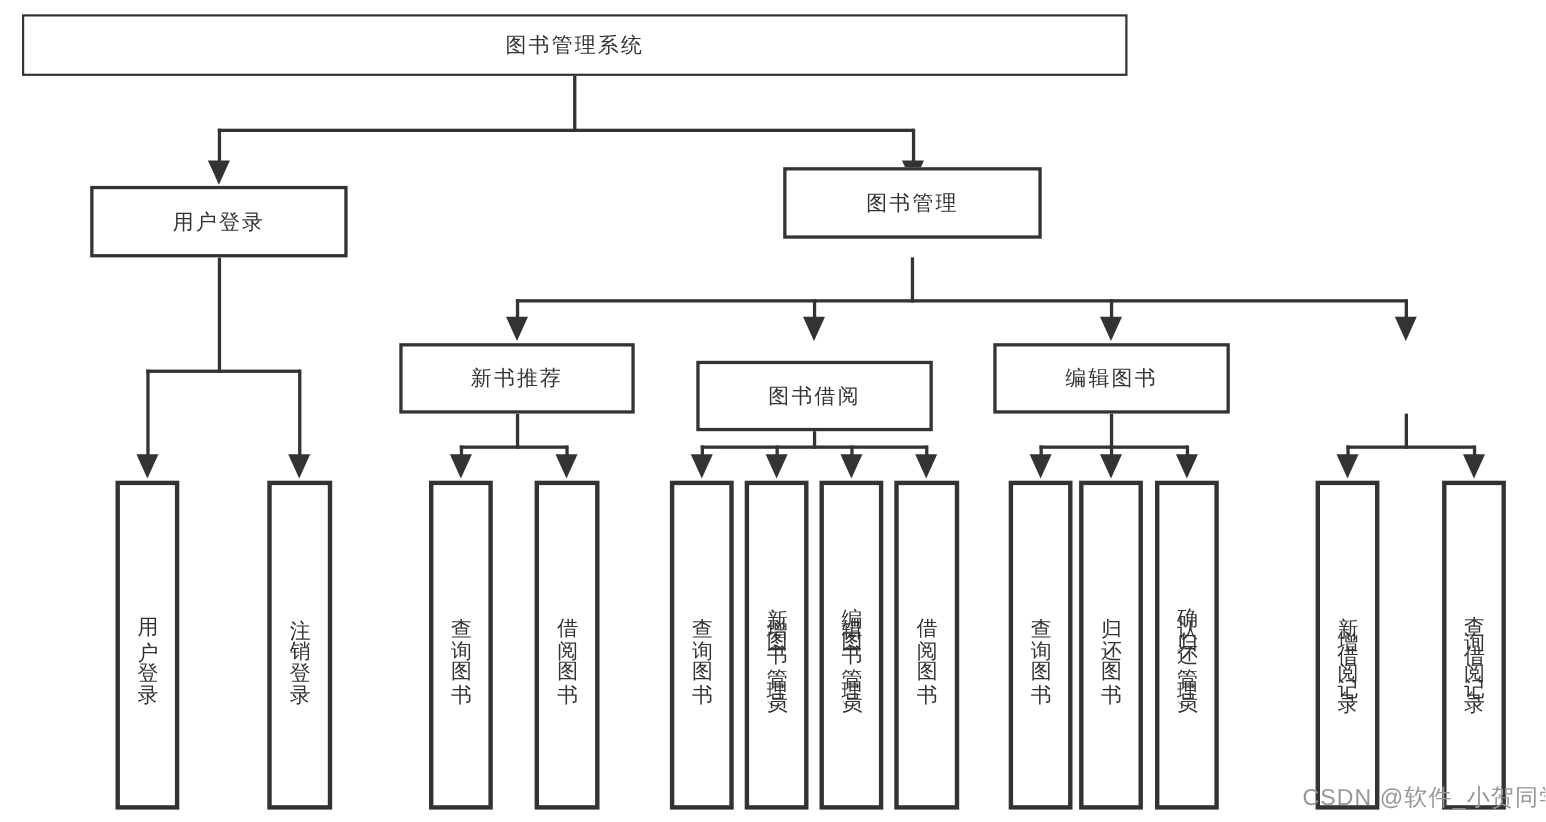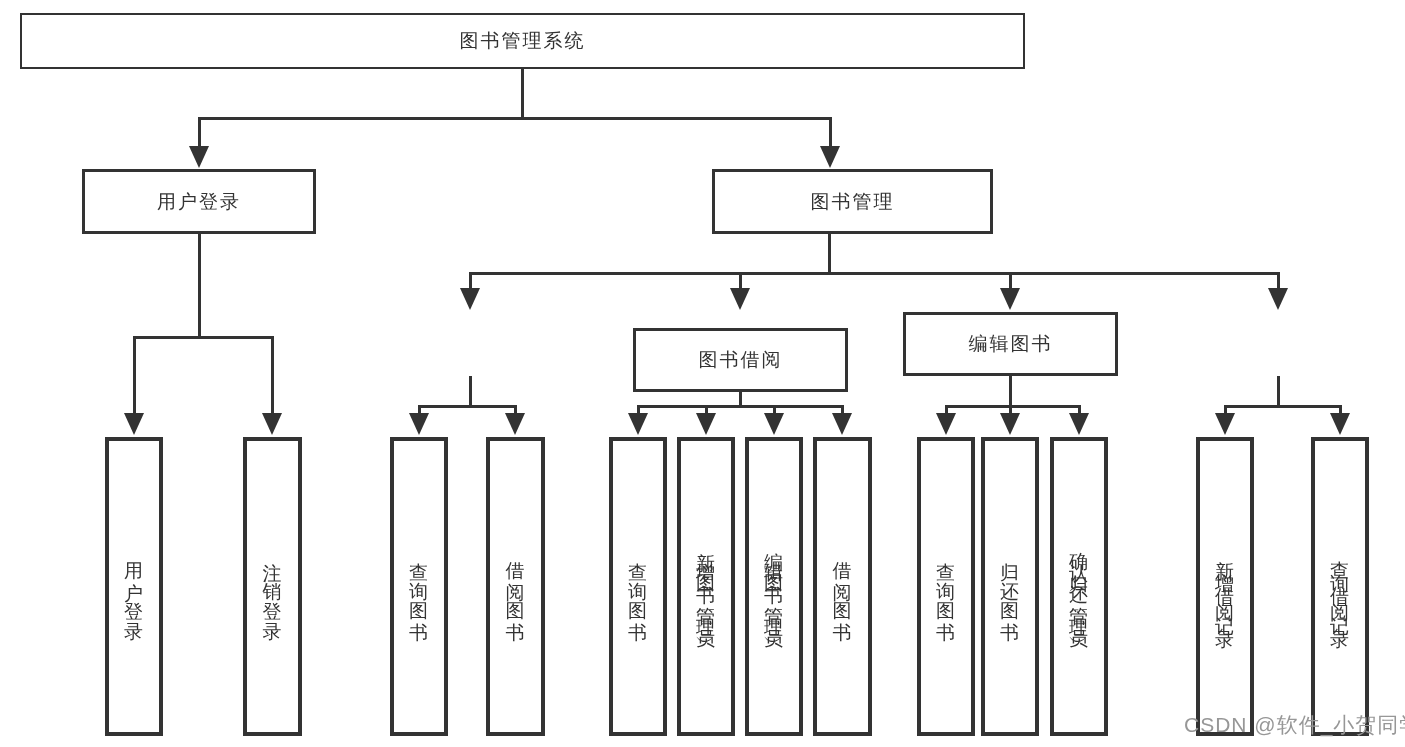--- a/index.html
+++ b/index.html
@@ -102,22 +102,23 @@
       <div class="ahead" style="left: 1069px; top: 413px; border-top-color: rgb(51, 51, 51);"></div>
       <div class="line" style="left: 1224px; top: 405px; width: 3px; height: 10px; background: rgb(51, 51, 51);"></div>
       <div class="ahead" style="left: 1215px; top: 413px; border-top-color: rgb(51, 51, 51);"></div>
       <div class="line" style="left: 1339px; top: 405px; width: 3px; height: 10px; background: rgb(51, 51, 51);"></div>
       <div class="ahead" style="left: 1330px; top: 413px; border-top-color: rgb(51, 51, 51);"></div>
     </div>
 
   <div class="box root" style="left:20px;top:13px;width:1005px;height:56px">图书管理系统</div>
 
   <div class="box lvl" style="left:82px;top:169px;width:234px;height:65px">用户登录</div>
-  <div class="box lvl" style="left:712px;top:169px;width:281px;height:65px">图书管理</div>
+  <div class="box lvl" style="left:712px;top:152px;width:235px;height:65px">图书管理</div>
 
+  <div class="box lvl" style="left:363px;top:312px;width:214px;height:64px">新书推荐</div>
   <div class="box lvl" style="left:633px;top:328px;width:215px;height:64px">图书借阅</div>
   <div class="box lvl" style="left:903px;top:312px;width:215px;height:64px">编辑图书</div>
 
   <div class="box leaf" style="left: 105px; top: 437px; width: 58px; height: 299px; letter-spacing: 20px;">用户登录</div>
   <div class="box leaf" style="left: 243px; top: 437px; width: 59px; height: 299px; letter-spacing: 20px;">注销登录</div>
 
   <div class="box leaf" style="left: 390px; top: 437px; width: 58px; height: 299px; letter-spacing: 20px;">查询图书</div>
   <div class="box leaf" style="left: 486px; top: 437px; width: 59px; height: 299px; letter-spacing: 20px;">借阅图书</div>
 
   <div class="box leaf" style="left: 609px; top: 437px; width: 58px; height: 299px; letter-spacing: 20px;">查询图书</div>

